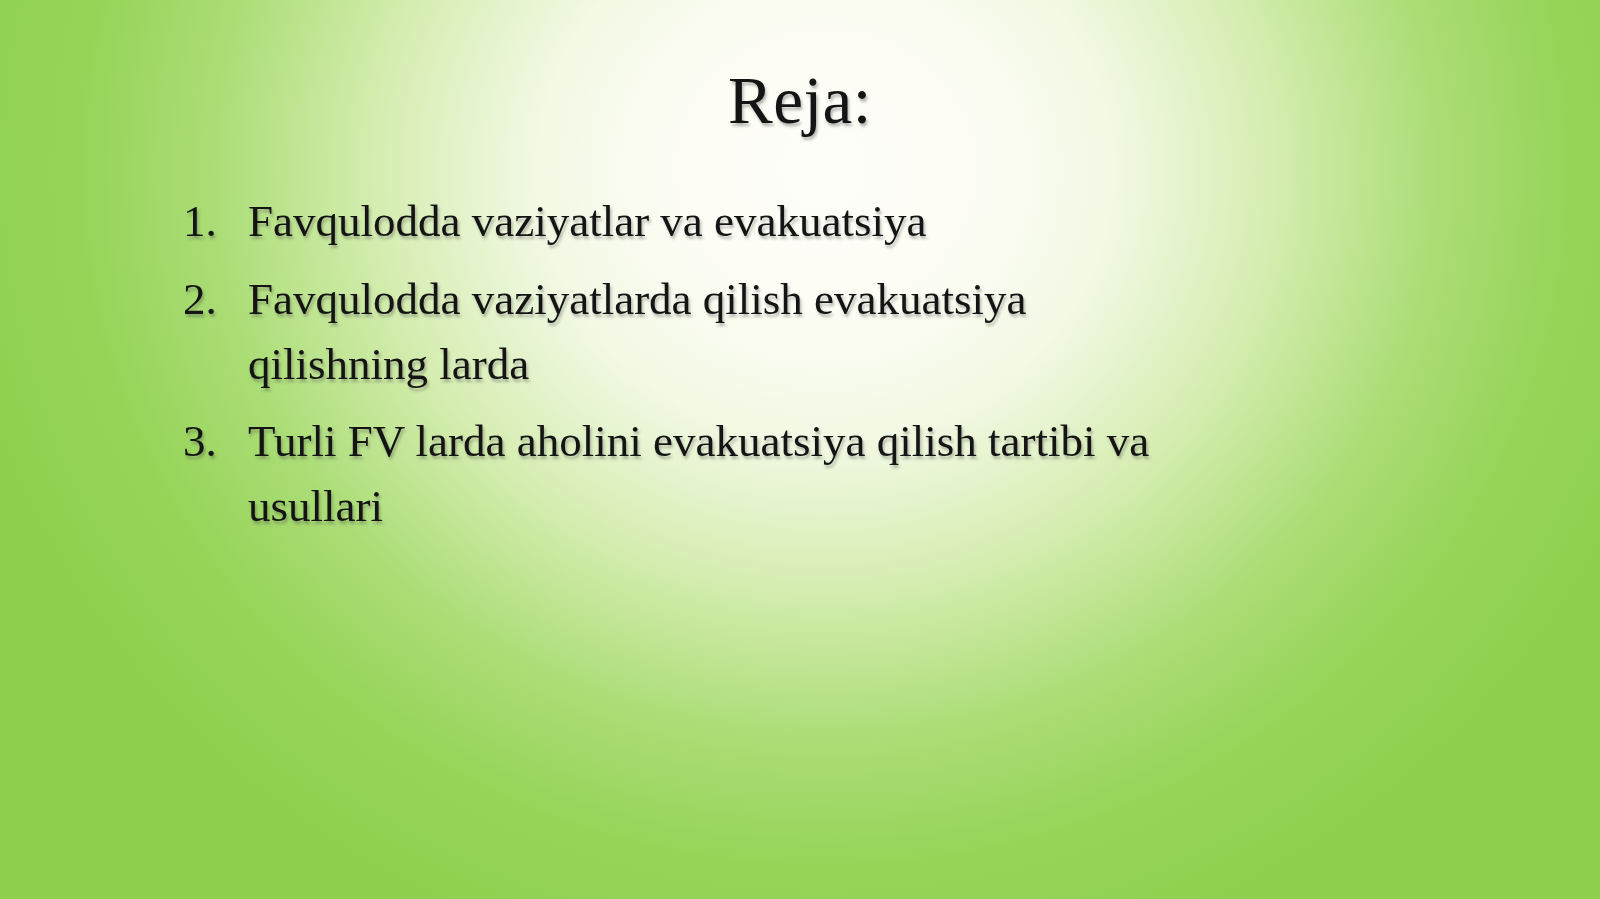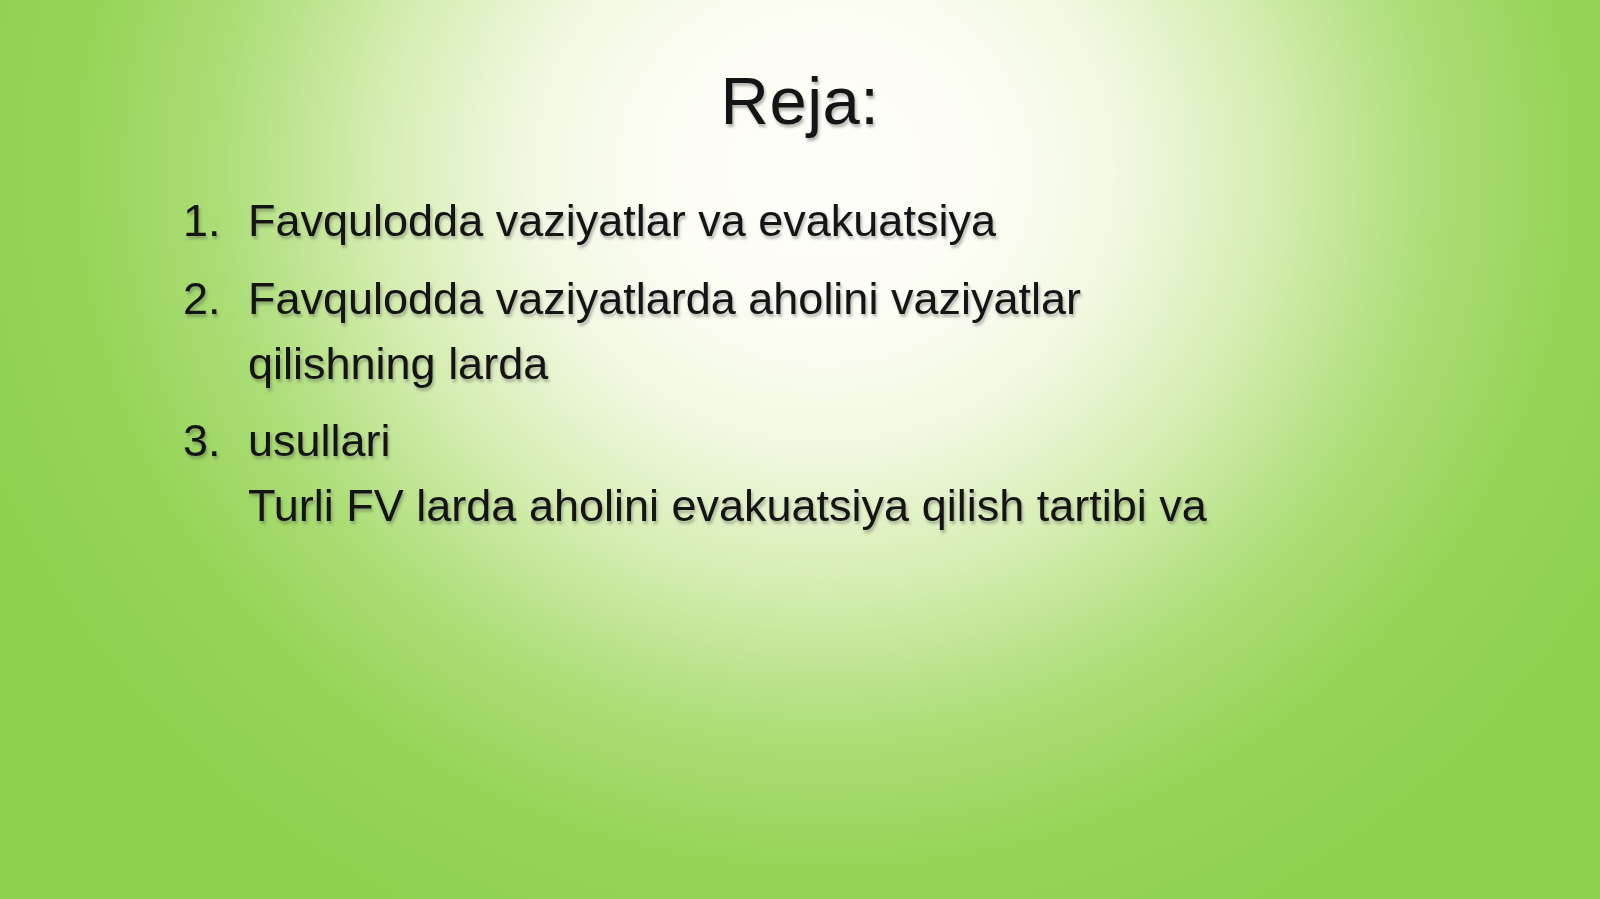--- a/index.html
+++ b/index.html
@@ -17,21 +17,21 @@
     height: 899px;
     background-color: #8fd04f;
     background-image: radial-gradient(ellipse 900px 840px at 825px 170px,
       #fefef9 0%,
       #fdfdf5 16%,
       #f2f9e4 32%,
       #d5edb0 50%,
       #abdd76 68%,
       #96d458 83%,
       #8fd04f 100%);
-    font-family: Liberation Sans, sans-serif;
+    font-family: Liberation Serif, serif;
     color: #141414;
   }
   .title {
     margin: 0;
     padding-top: 62px;
     text-align: center;
     font-size: 67px;
     font-weight: normal;
     line-height: 1.15;
     letter-spacing: 0.5px;
@@ -68,27 +68,27 @@
     <div class="item">
       <span class="num">1.</span>
       <span class="text">
         <span class="line">Favqulodda vaziyatlar va evakuatsiya</span>
       </span>
     </div>
 
     <div class="item">
       <span class="num">2.</span>
       <span class="text">
-        <span class="line">Favqulodda vaziyatlarda aholini vaziyatlar</span>
+        <span class="line">Favqulodda vaziyatlarda qilish evakuatsiya</span>
         <span class="line">qilishning larda</span>
       </span>
     </div>
 
     <div class="item">
       <span class="num">3.</span>
       <span class="text">
+        <span class="line">Turli FV larda aholini evakuatsiya qilish tartibi va</span>
         <span class="line">usullari</span>
-        <span class="line">Turli FV larda aholini evakuatsiya qilish tartibi va</span>
       </span>
     </div>
 
   </div>
 </div>
 
 </body></html>

